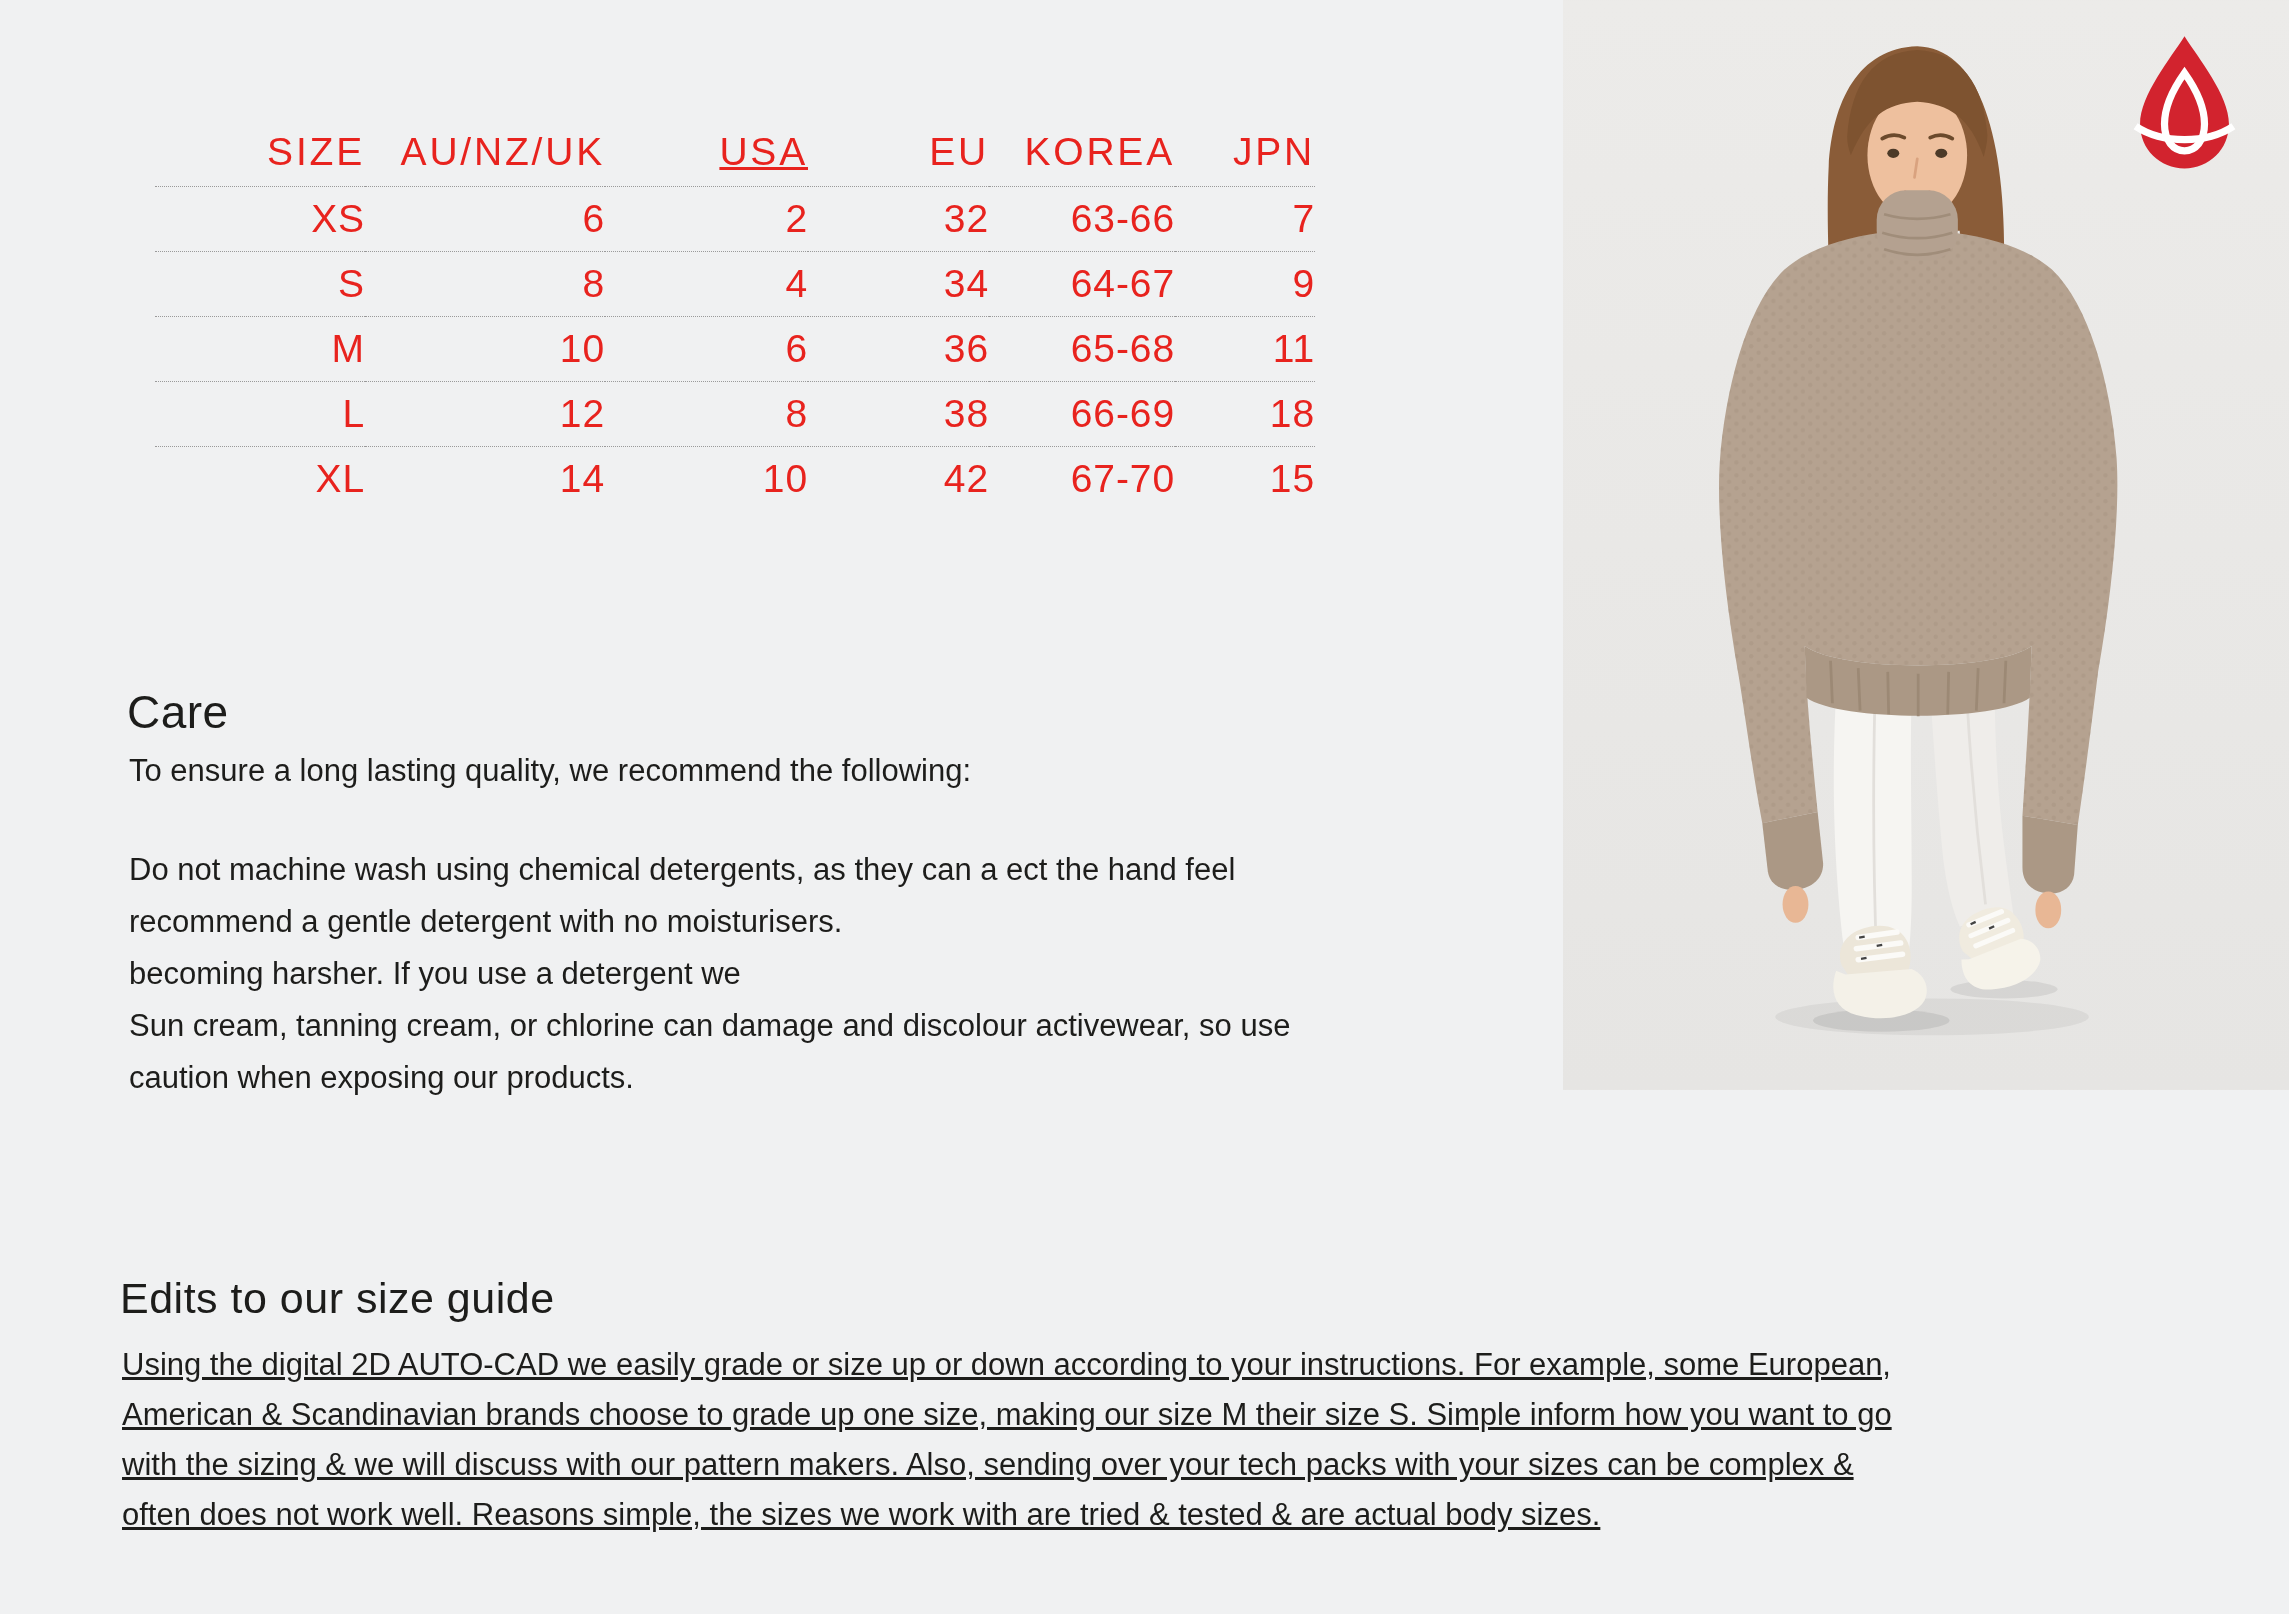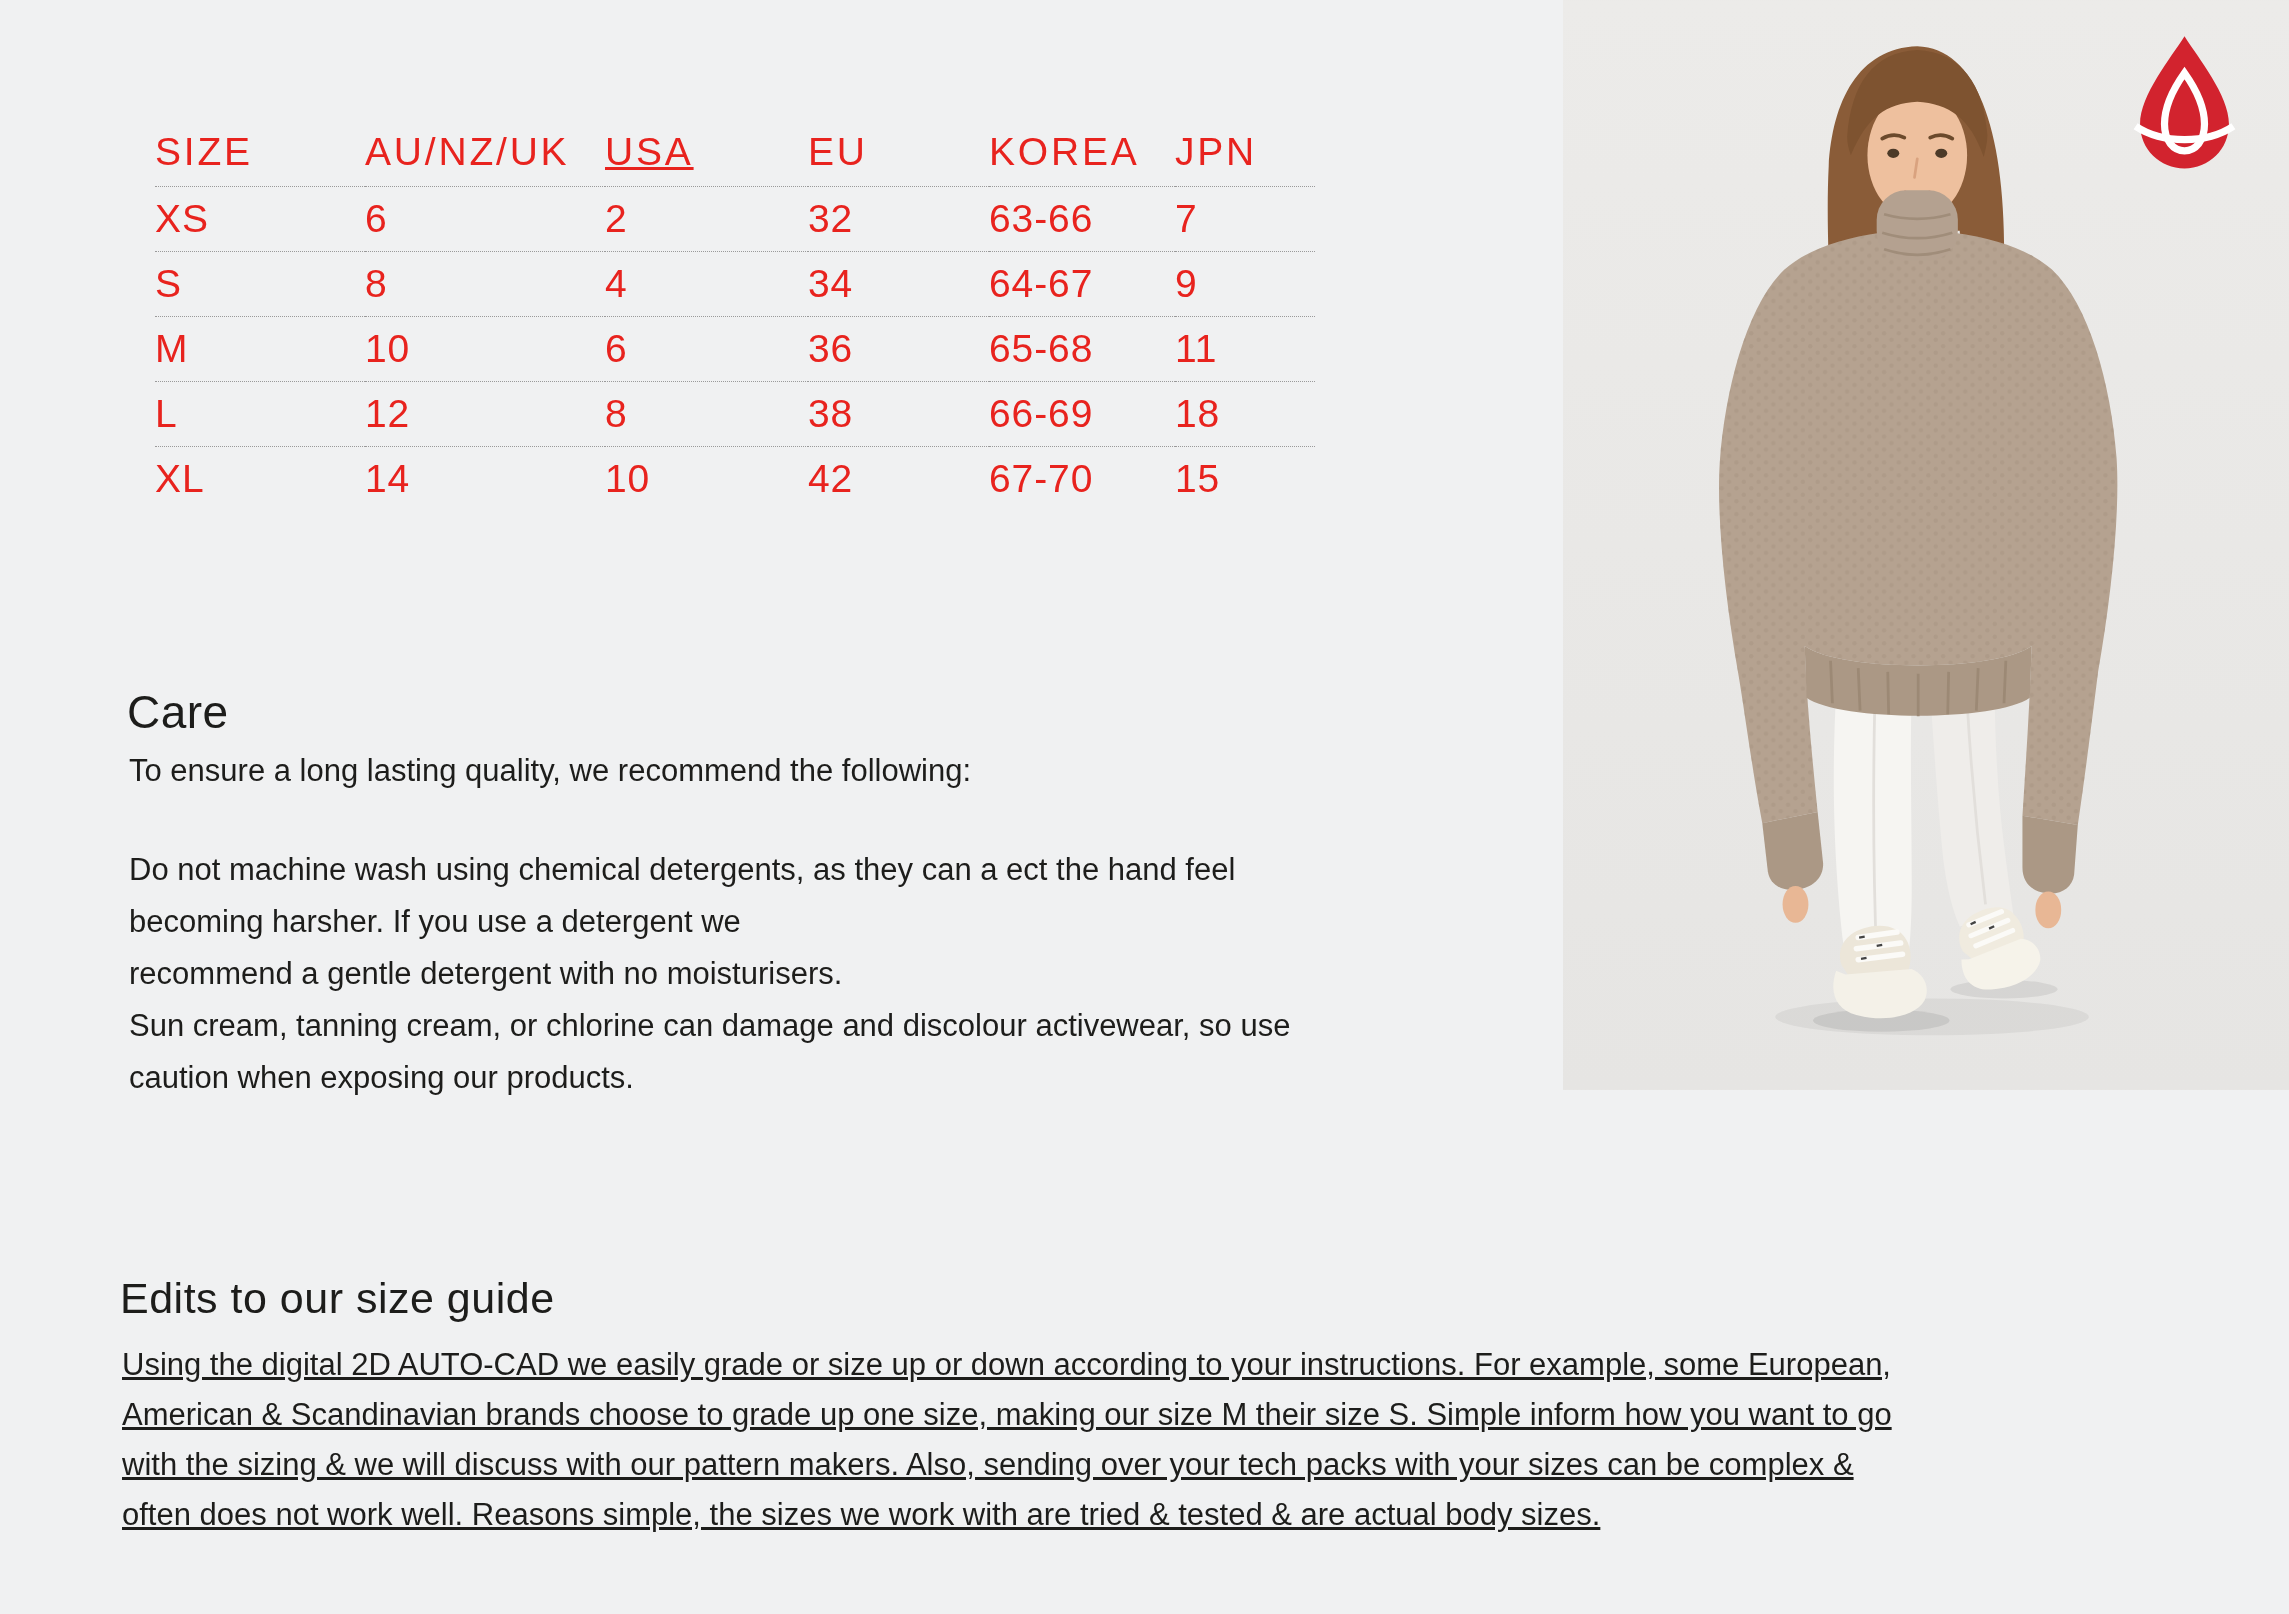--- a/index.html
+++ b/index.html
@@ -16,21 +16,21 @@
 
   
   .size-table{
     position:absolute;left:155px;top:118px;width:1160px;
     display:table;table-layout:fixed;border-collapse:collapse;
     color:#e8231e;
     font-size:39px;
   }
   .size-table .tr{display:table-row;}
   .size-table .td{
-    display:table-cell;text-align:left;vertical-align:middle;
+    display:table-cell;text-align:right;vertical-align:middle;
     height:64px;letter-spacing:0.9px;white-space:nowrap;
   }
   .size-table .tr.head .td{height:68px;letter-spacing:2.8px;}
   .size-table .tr + .tr .td{border-top:1.8px dotted #9a9a9a;}
   .c0{width:210px;} .c1{width:240px;} .c2{width:203px;text-decoration:underline;}
   .c3{width:181px;} .c4{width:186px;} .c5{width:140px;}
 
   
   .care-heading{
     position:absolute;left:127px;top:685px;
@@ -117,22 +117,22 @@
       <div class="td">42</div>
       <div class="td">67-70</div>
       <div class="td">15</div>
     </div>
   </div>
 
   <div class="care-heading">Care</div>
   <div class="care-intro">To ensure a long lasting quality, we recommend the following:</div>
   <div class="care-lines">
     <div>Do not machine wash using chemical detergents, as they can a ect the hand feel</div>
+    <div>recommend a gentle detergent with no moisturisers.</div>
     <div>becoming harsher. If you use a detergent we</div>
-    <div>recommend a gentle detergent with no moisturisers.</div>
     <div>Sun cream, tanning cream, or chlorine can damage and discolour activewear, so use</div>
     <div>caution when exposing our products.</div>
   </div>
 
   <div class="edits-heading">Edits to our size guide</div>
   <div class="edits-lines">
     <div>Using the digital 2D AUTO-CAD we easily grade or size up or down according to your instructions. For example, some European,</div>
     <div>American &amp; Scandinavian brands choose to grade up one size, making our size M their size S. Simple inform how you want to go</div>
     <div>with the sizing &amp; we will discuss with our pattern makers. Also, sending over your tech packs with your sizes can be complex &amp;</div>
     <div>often does not work well. Reasons simple, the sizes we work with are tried &amp; tested &amp; are actual body sizes.</div>

